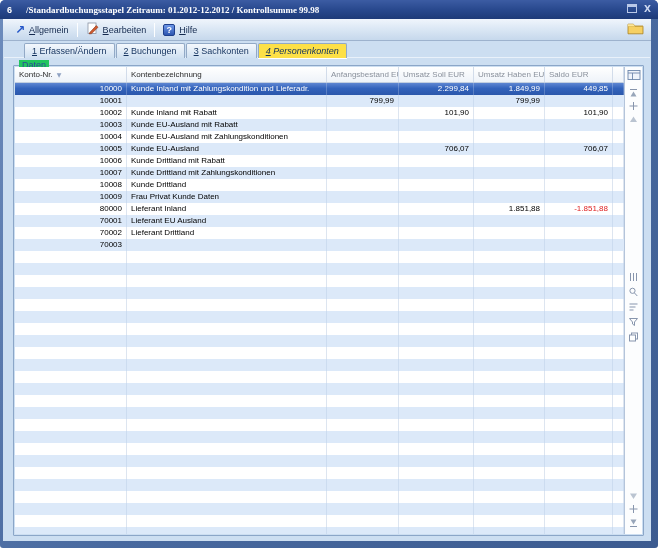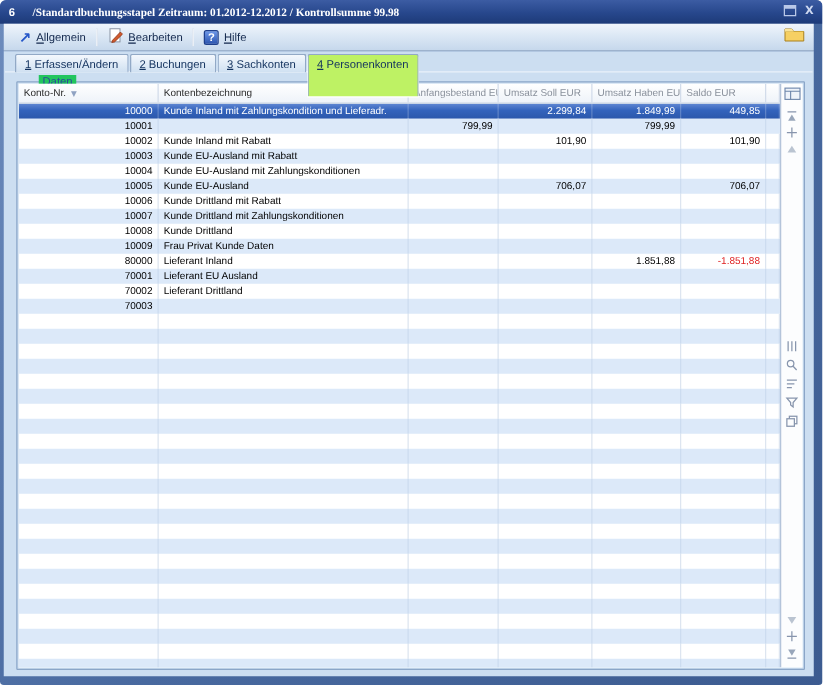--- a/index.html
+++ b/index.html
@@ -32,32 +32,32 @@
   }
   .menu-item{display:flex;align-items:center;gap:4px;font-size:9px;color:#13284d;padding:2px 5px;cursor:default;}
   .menu-item u{text-decoration:underline;}
   .tb-sep{width:1px;height:14px;background:#a5b8cf;border-right:1px solid #fdfeff;margin:0 3px;}
   .arrow-ne{color:#2456c8;font-size:12px;font-weight:bold;line-height:10px;font-family:"DejaVu Sans",sans-serif;}
   .help-box{width:12px;height:12px;border-radius:2px;background:linear-gradient(#6d97e8,#2c55b0);border:1px solid #1e3f8c;
     color:#fff;font-size:9px;font-weight:bold;display:flex;align-items:center;justify-content:center;}
   .folder-btn{margin-left:auto;display:flex;align-items:center;}
   
   .content{position:absolute;top:41px;left:3px;right:7px;bottom:7px;background:#ccdef1;}
-  .tabs{position:absolute;top:2px;left:9px;height:15px;display:flex;z-index:3;}
+  .tabs{position:absolute;top:2px;left:21px;height:15px;display:flex;z-index:3;}
   .tab{
     font-size:9px;color:#13325e;padding:2px 7px 0 7px;margin-right:1px;white-space:nowrap;
     background:linear-gradient(#f4f8fd,#cfe0f1);
     border:1px solid #92a9c6;border-bottom:none;border-radius:2px 2px 0 0;height:15px;
   }
-  .tab.active{background:#bef264;height:34px;position:relative;z-index:4;box-shadow:0 1px 0 #fff;}
+  .tab.active{background:#fde047;height:15px;position:relative;z-index:4;box-shadow:0 1px 0 #fff;font-style:italic;}
   .tab u{text-decoration:underline;}
   .tabpane{position:absolute;top:16px;left:1px;right:1px;bottom:1px;background:#ccdef1;border-top:1px solid #e9f1fa;}
   
   .groupbox{position:absolute;top:7px;left:9px;right:6px;bottom:4px;border:1px solid #8ba6c8;border-radius:1px;}
-  .gb-label{position:absolute;top:-6px;left:17px;background:#22c55e;padding:0 3px;font-size:9px;color:#2a4a9a;line-height:10px;}
+  .gb-label{position:absolute;top:-6px;left:5px;background:#22c55e;padding:0 3px;font-size:9px;color:#2a4a9a;line-height:10px;}
   .grid-area{position:absolute;left:1px;right:1px;top:1px;bottom:1px;background:#fff;display:flex;overflow:hidden;}
   
   .table{flex:1;display:flex;flex-direction:column;overflow:hidden;}
   .thead,.trow{display:grid;grid-template-columns:112px 200px 72px 75px 71px 68px 1fr;}
   .thead{
     height:16px;flex:0 0 16px;font-size:8px;
     background:linear-gradient(#ffffff,#eef3f9);
     border-bottom:1px solid #c2cfe0;
   }
   .th{padding:3px 4px 0 4px;border-right:1px solid #d2dcea;white-space:nowrap;overflow:hidden;color:#8a919c;}

